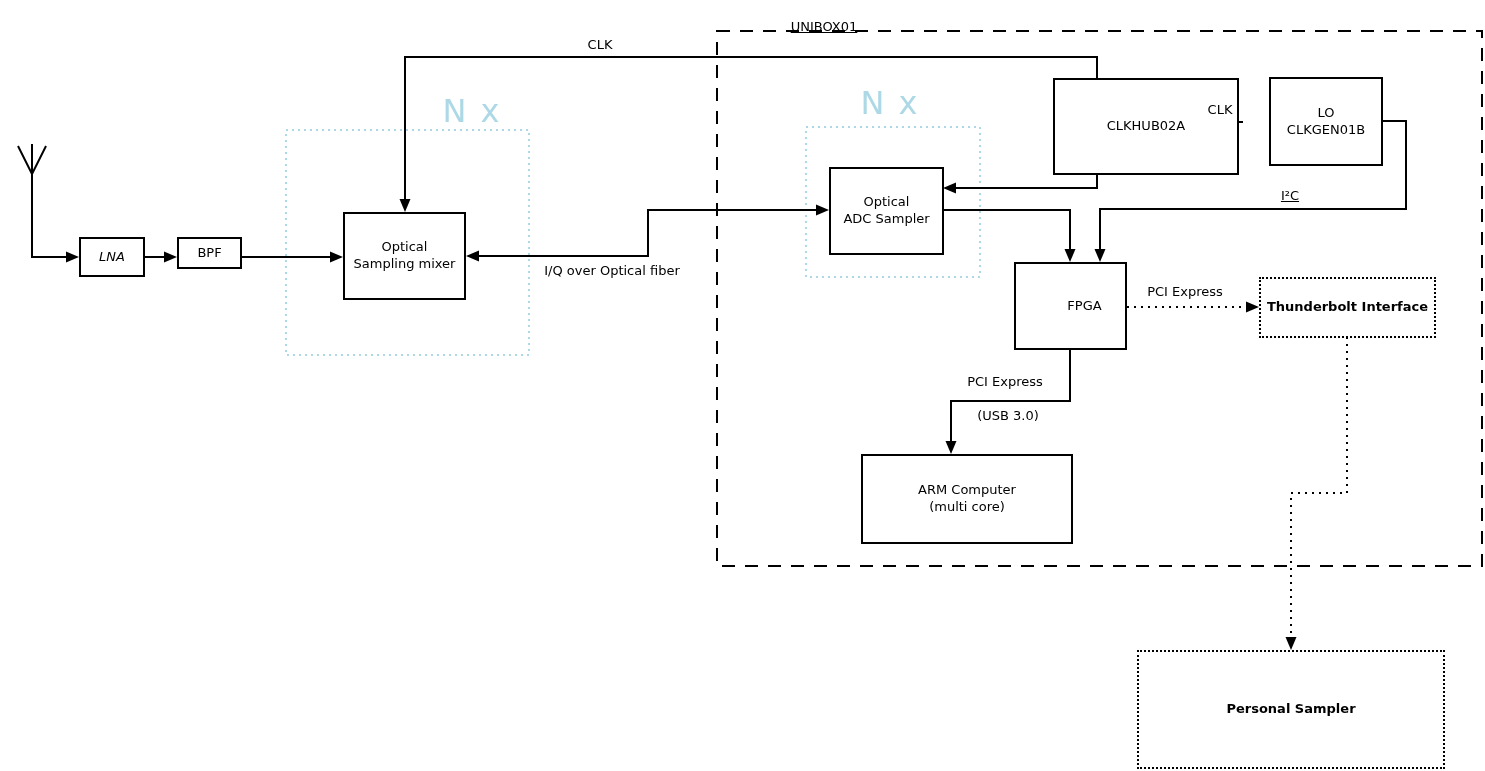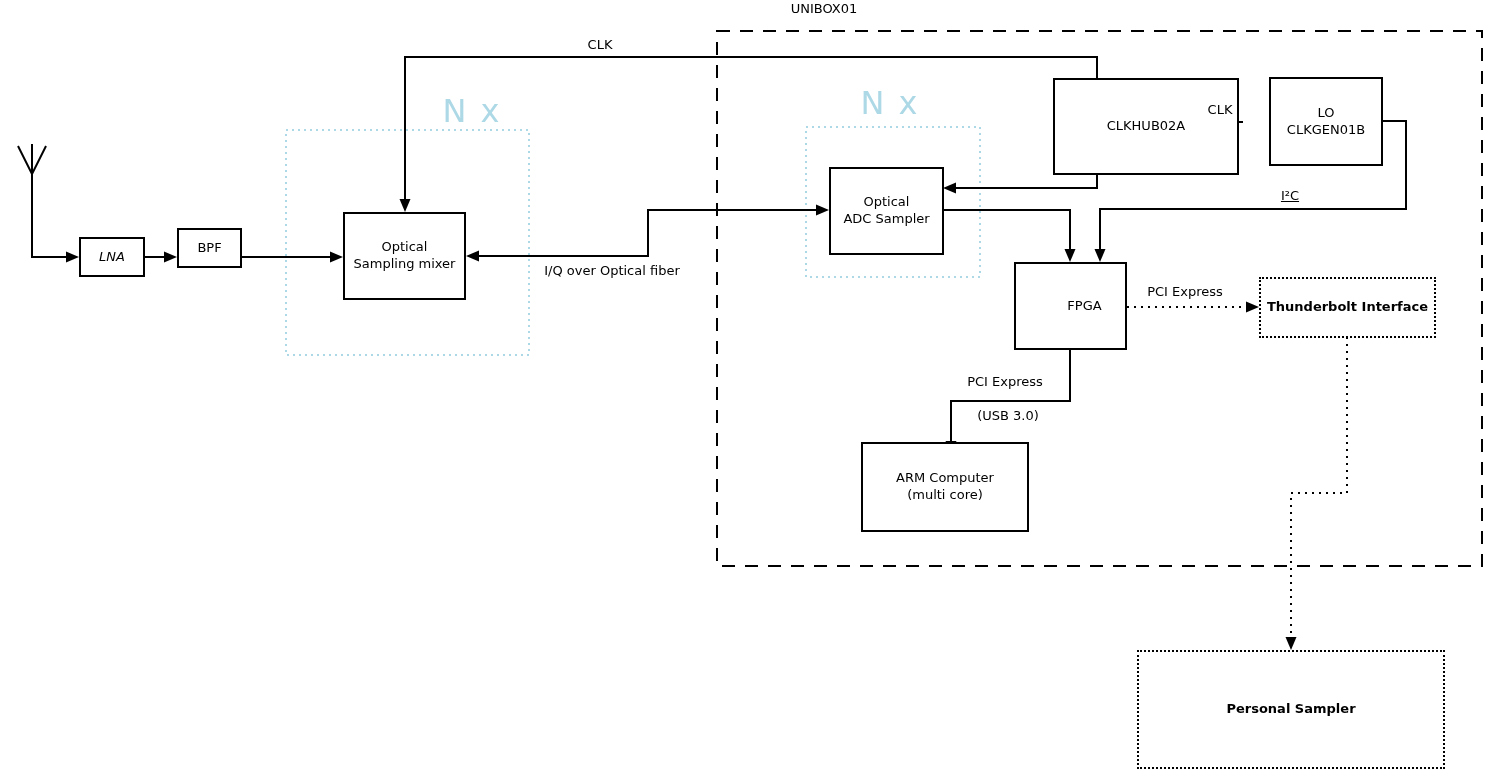--- a/index.html
+++ b/index.html
@@ -126,35 +126,35 @@
       <path class="wire dotted" d="M1127 307 H1246"></path>
       <polygon class="arrowhead" points="1259,307 1246,301.5 1246,312.5"></polygon>
     </g>
 
     <g>
       <path class="wire dotted" d="M1347 337 L1347 493 L1291 493 L1291 637"></path>
       <polygon class="arrowhead" points="1291,650 1285.5,637 1296.5,637"></polygon>
     </g>
   </svg>
 
-  <div class="edge-label" style="left:824px; top:1px;">UNIBOX01</div>
+  <div class="edge-label" style="left:824px; top:19px;text-decoration:underline;">UNIBOX01</div>
   <div class="nx-label" style="left:472px; top:92px;">N x</div>
   <div class="nx-label" style="left:890px; top:84px;">N x</div>
 
   <div class="node" style="left:79px; top:237px; width:66px; height:40px;font-style:italic;">LNA</div>
-  <div class="node" style="left:177px; top:228px; width:65px; height:40px;">BPF</div>
+  <div class="node" style="left:177px; top:237px; width:65px; height:32px;">BPF</div>
   <div class="node" style="left:343px; top:212px; width:123px; height:88px;">Optical
 Sampling mixer</div>
   <div class="node" style="left:829px; top:167px; width:115px; height:88px;">Optical
 ADC Sampler</div>
   <div class="node" style="left:1053px; top:78px; width:186px; height:97px;">CLKHUB02A</div>
   <div class="node" style="left:1243px; top:77px; width:114px; height:89px;margin-left:26px;">LO
 CLKGEN01B</div>
   <div class="node" style="left:1014px; top:262px; width:113px; height:88px;padding-left:28px;">FPGA</div>
-  <div class="node" style="left:861px; top:442px; width:168px; height:90px;">ARM Computer
+  <div class="node" style="left:861px; top:454px; width:212px; height:90px;">ARM Computer
 (multi core)</div>
   <div class="node dotted" style="left:1259px; top:277px; width:177px; height:61px;">Thunderbolt Interface</div>
   <div class="node dotted" style="left:1137px; top:650px; width:308px; height:119px;">Personal Sampler</div>
 
   <div class="edge-label" style="left:600px; top:37px;">CLK</div>
   <div class="edge-label" style="left:1220px; top:102px;">CLK</div>
   <div class="edge-label" style="left:1290px; top:188px;text-decoration:underline;">I²C</div>
   <div class="edge-label" style="left:612px; top:263px;">I/Q over Optical fiber</div>
   <div class="edge-label" style="left:1185px; top:284px;">PCI Express</div>
   <div class="edge-label" style="left:1005px; top:374px;">PCI Express</div>

